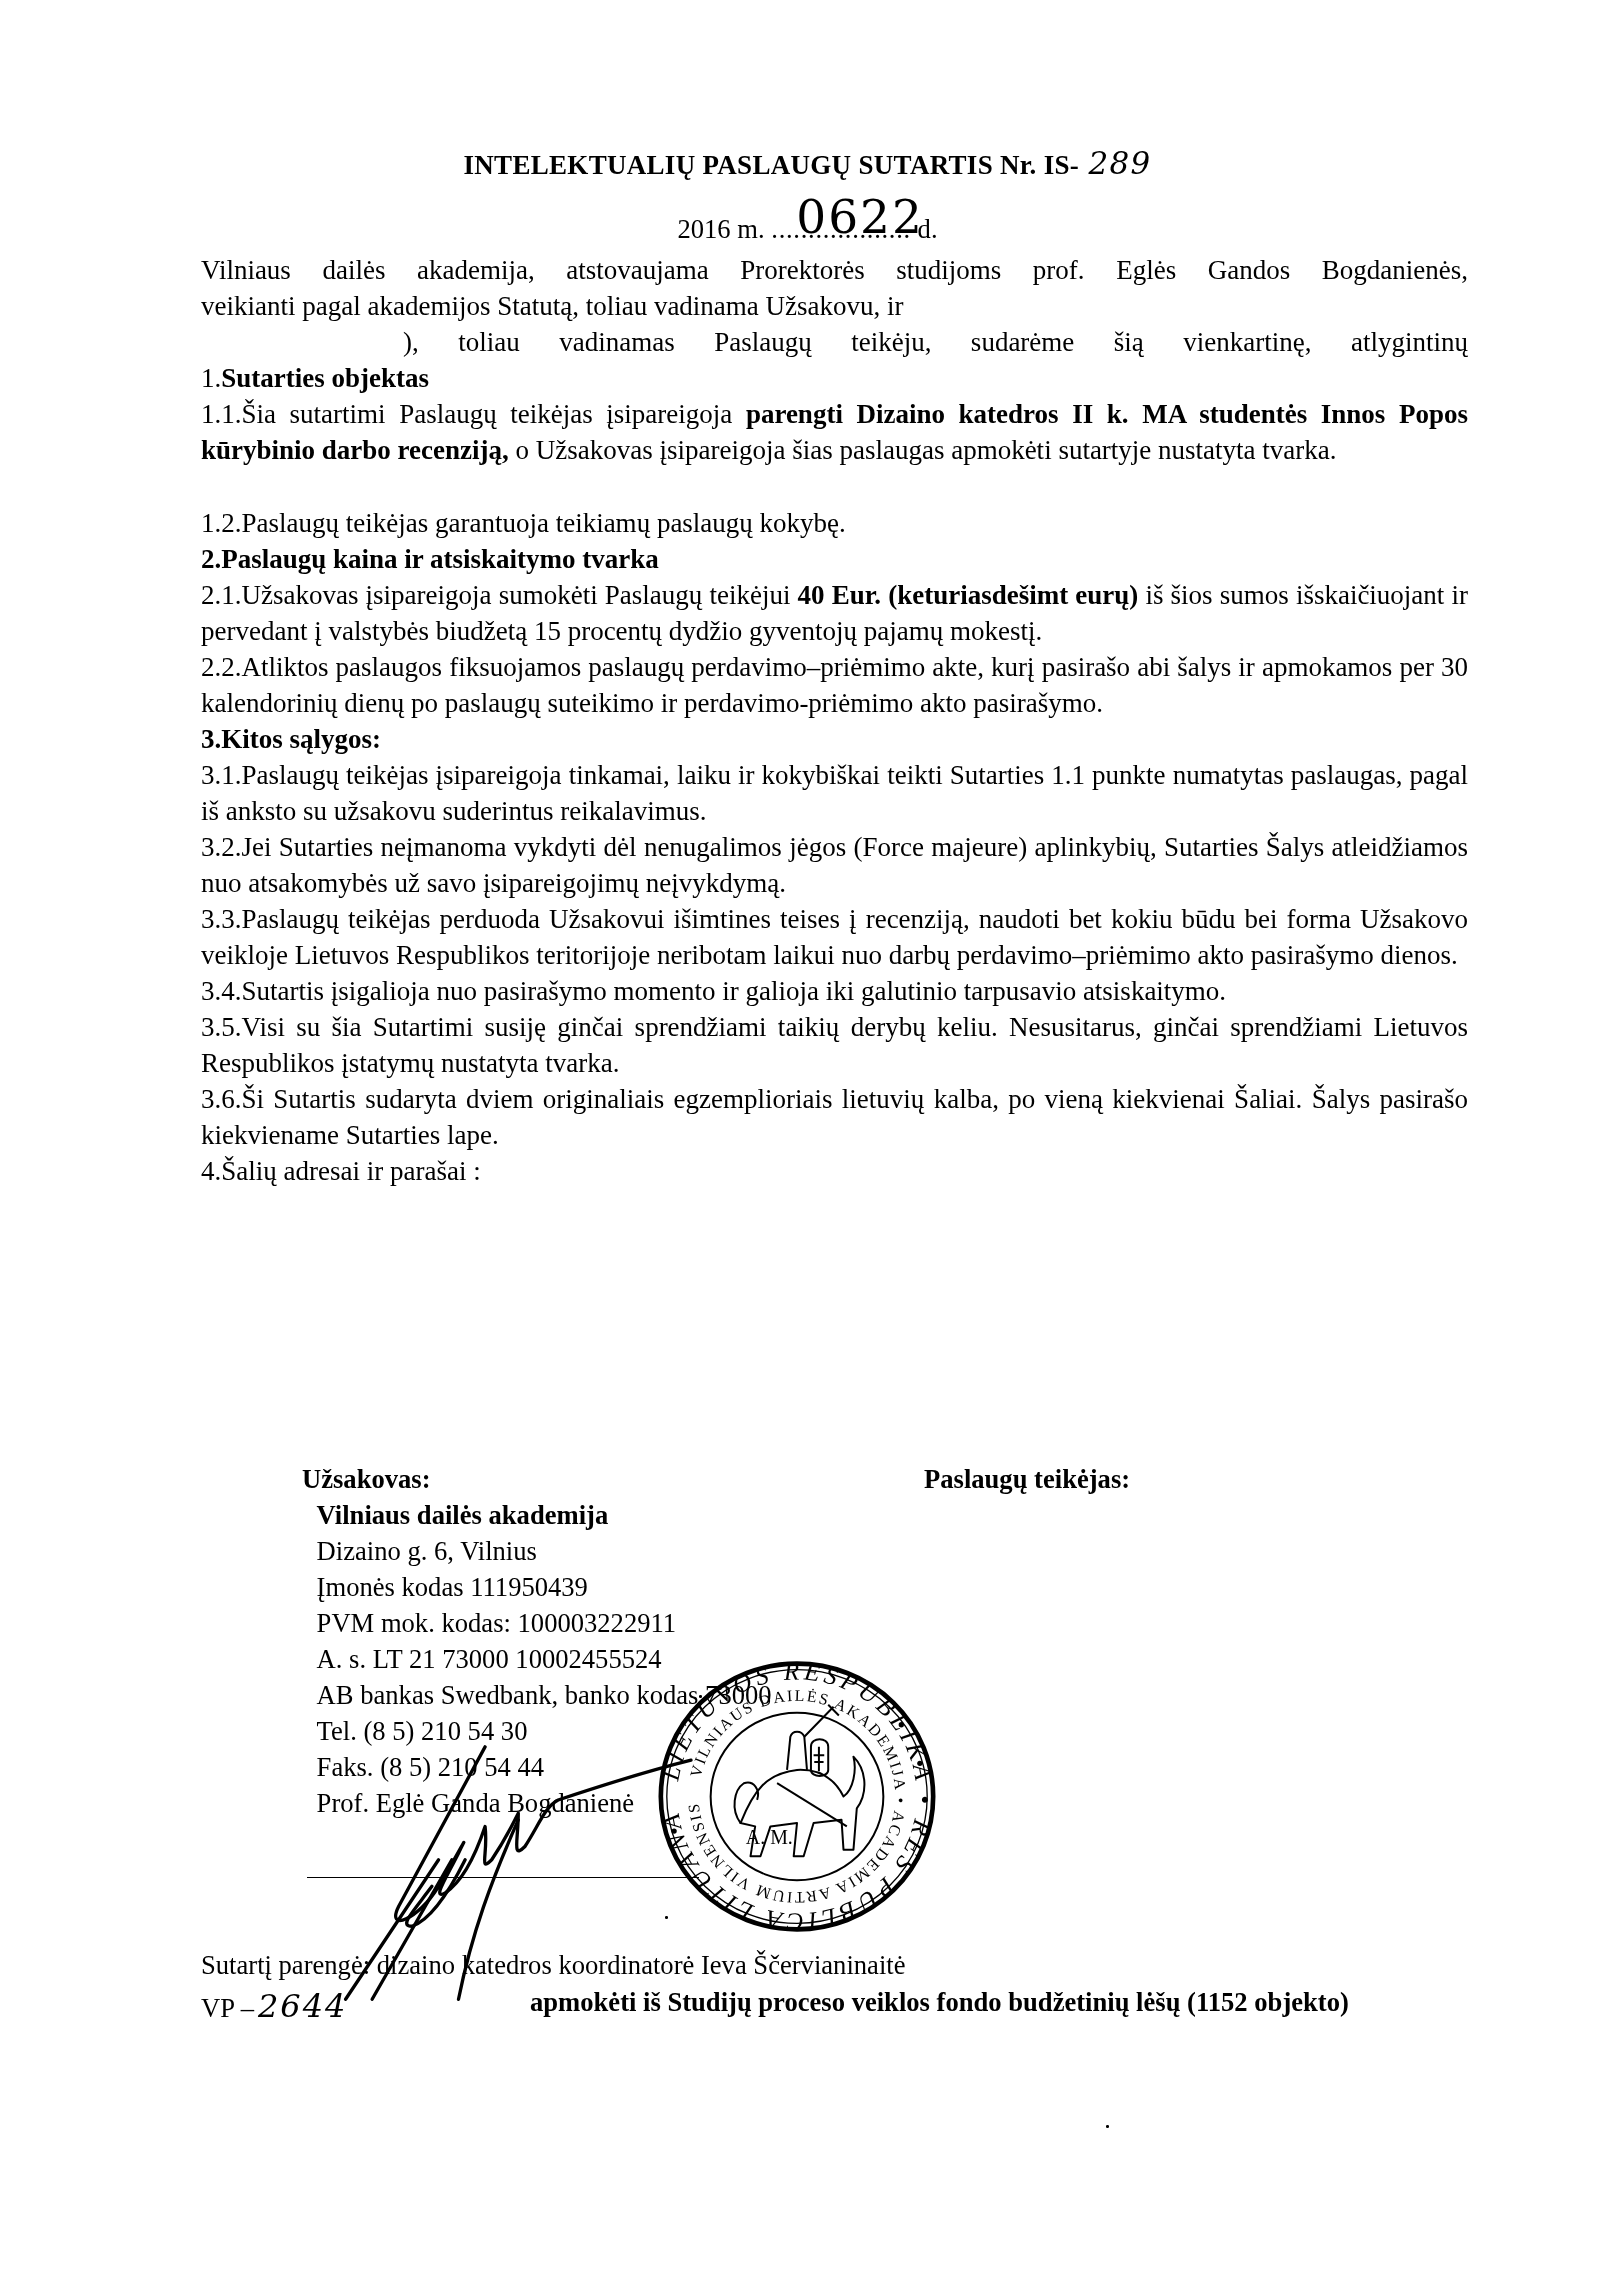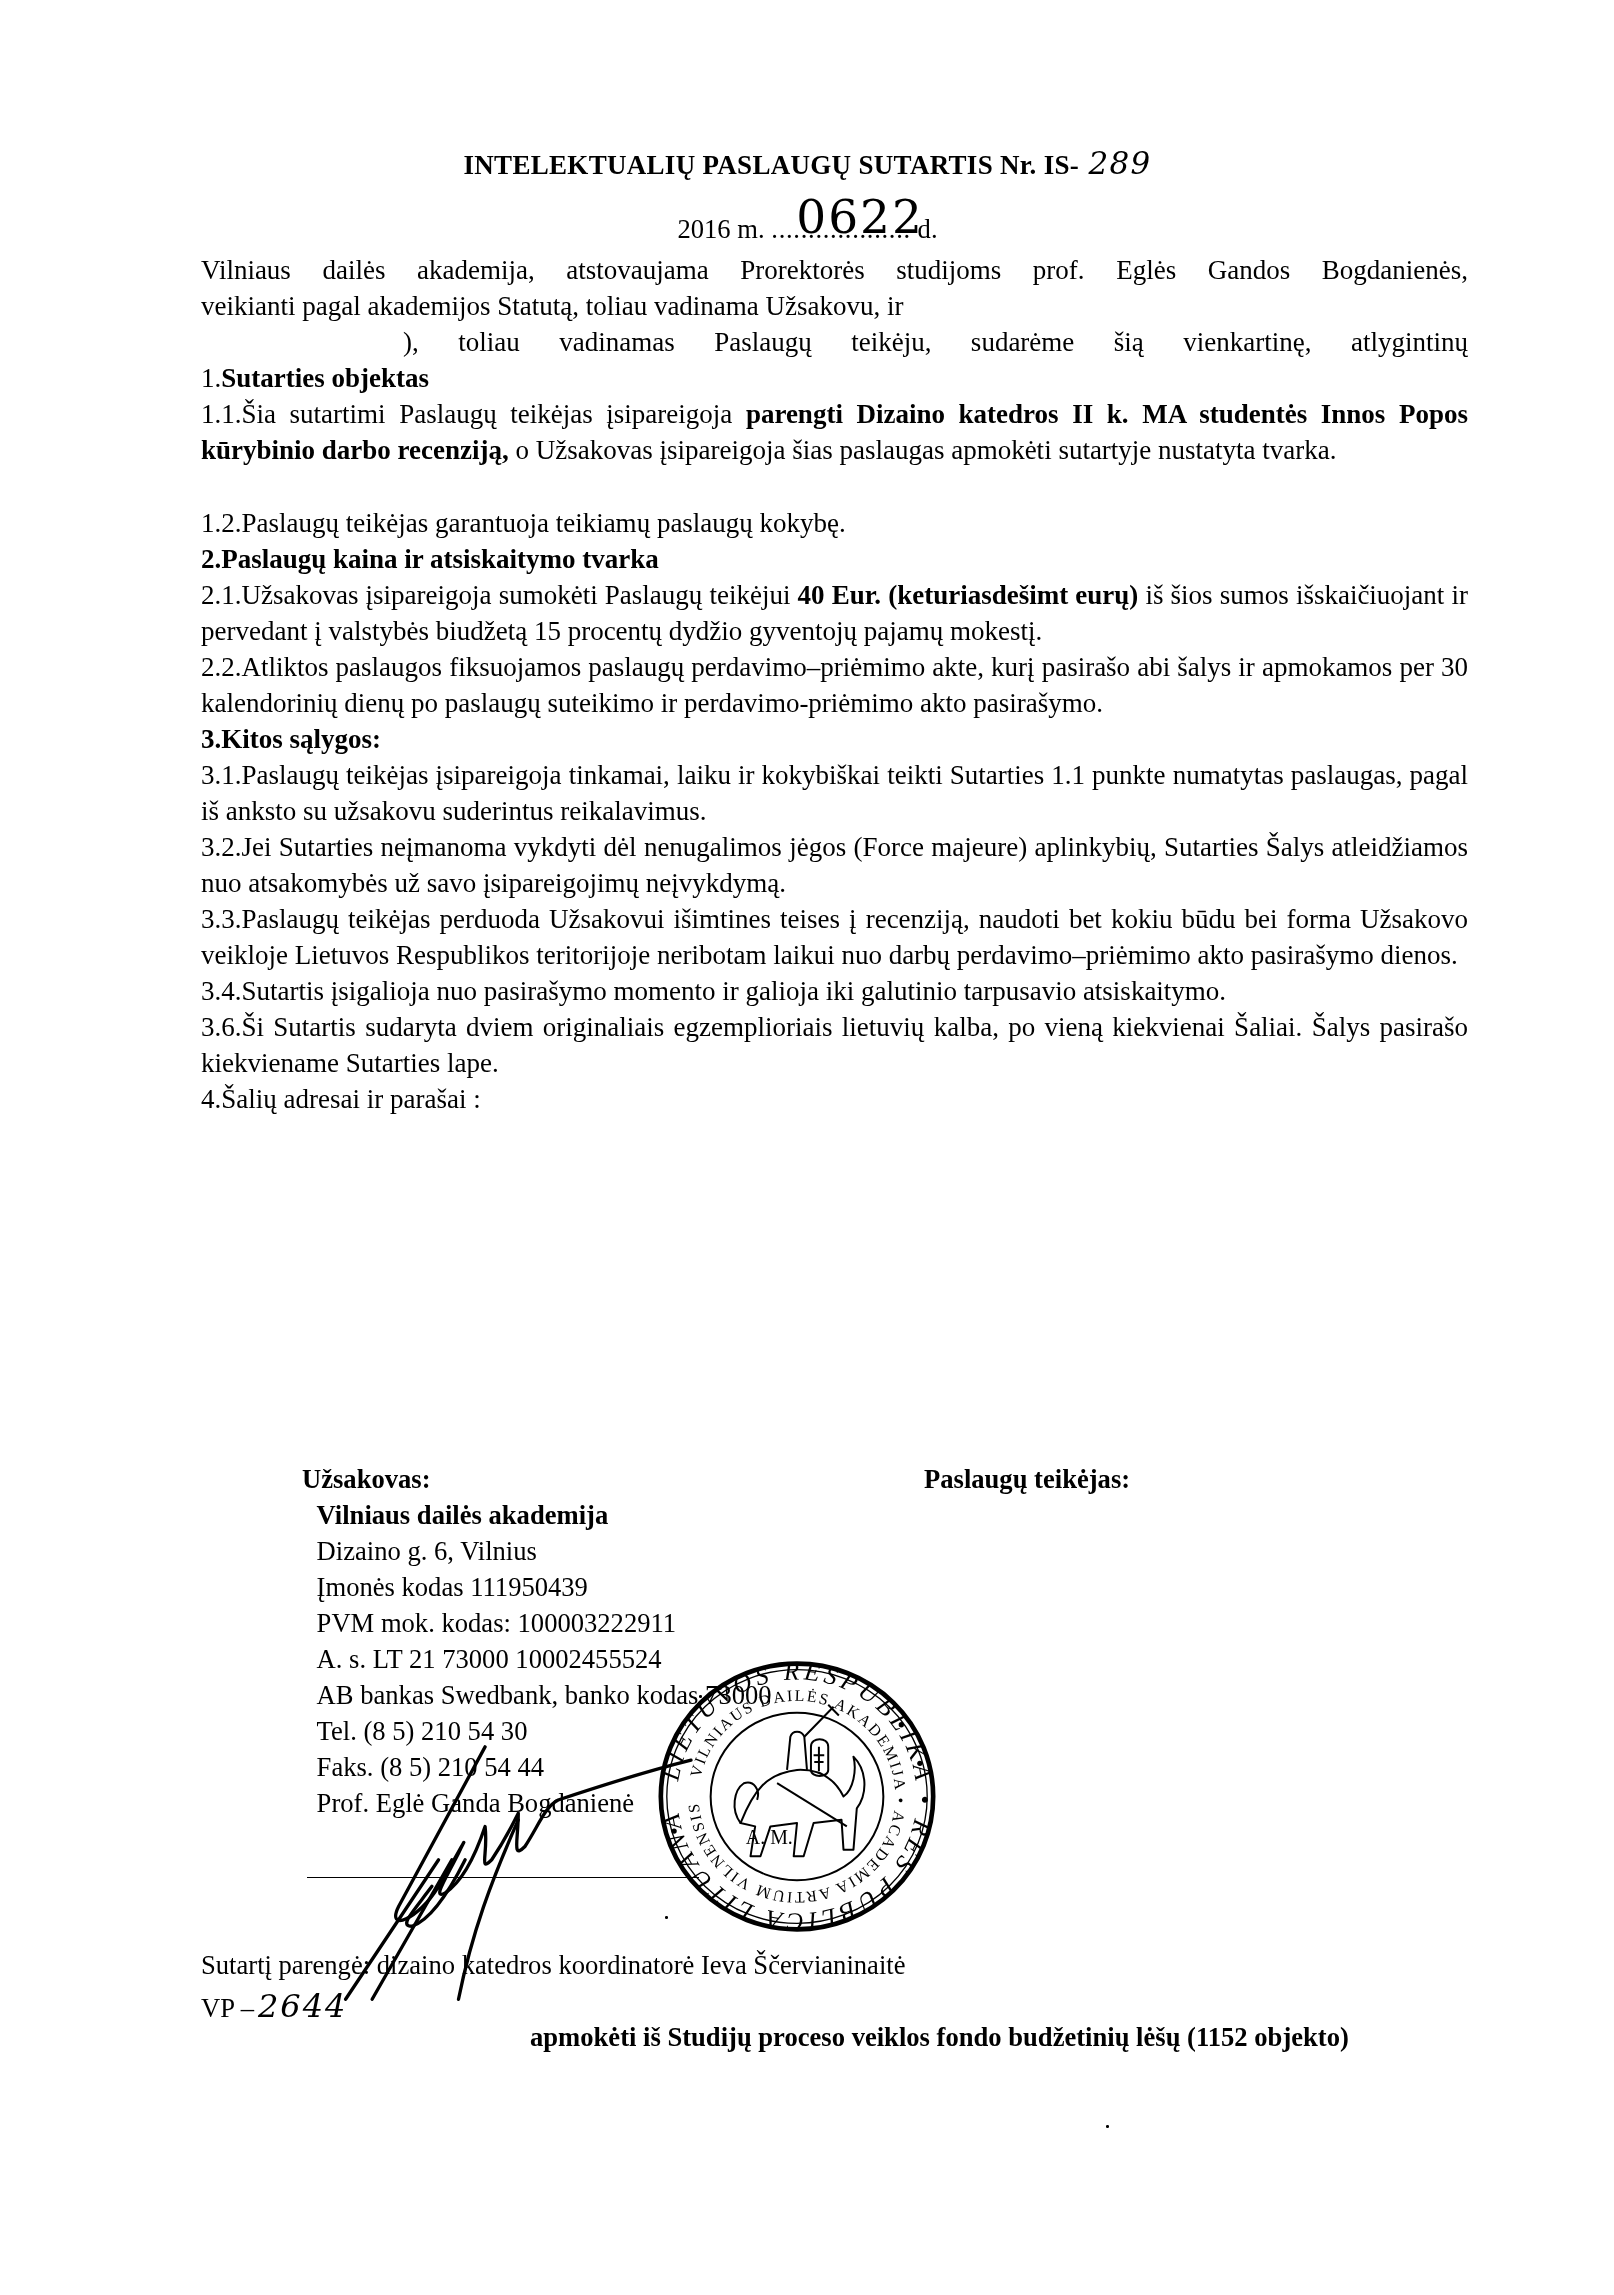--- a/index.html
+++ b/index.html
@@ -21,21 +21,21 @@
   .indent-blank { display: inline-block; width: 202px; }
   .parties { position: absolute; left: 292px; top: 1461px; width: 1169px; font-size: 26.6px; line-height: 36px; }
   .col-left { position: absolute; left: 10px; top: 0; width: 531px; }
   .col-right { position: absolute; left: 632px; top: 0; font-weight: bold; }
   .col-left .line { white-space: nowrap; }
   .col-left .indent { padding-left: 14.6px; }
   .sig-line { position: absolute; left: 307px; top: 1877px; width: 392px; height: 1.3px; background: #000; }
   .prepared { position: absolute; left: 201px; top: 1950px; font-size: 26.6px; white-space: nowrap; }
   .vp { position: absolute; left: 201px; top: 1987px; font-size: 26.6px; white-space: nowrap; }
   .vp .hand { font-family: "DejaVu Serif", serif; font-style: italic; font-size: 32px; margin-left: 4px; letter-spacing: 2px; text-align: center; }
-  .fund { position: absolute; left: 530px; top: 1987px; font-size: 26.6px; font-weight: bold; white-space: nowrap; margin-top: 35px; }
+  .fund { position: absolute; left: 530px; top: 1987px; font-size: 26.6px; font-weight: bold; white-space: nowrap; }
   .stamp { position: absolute; left: 654px; top: 1657px; width: 286px; height: 279px; }
   .signature { position: absolute; left: 319px; top: 1687px; width: 465px; height: 319px; }
   .speck { position: absolute; width: 2.7px; height: 2.7px; background: #000; border-radius: 50%; }
 </style>
 </head>
 <body>
 
 <div class="page">
 
   <div class="title">
@@ -60,20 +60,21 @@
 
     <p class="p b">2.Paslaugų kaina ir atsiskaitymo tvarka</p>
     <p class="p"><span>2.1.Užsakovas įsipareigoja sumokėti Paslaugų teikėjui </span><span class="b">40 Eur. (keturiasdešimt eurų)</span><span> iš šios sumos išskaičiuojant ir pervedant į valstybės biudžetą 15 procentų dydžio gyventojų pajamų mokestį.</span></p>
     <p class="p">2.2.Atliktos paslaugos fiksuojamos paslaugų perdavimo–priėmimo akte, kurį pasirašo abi šalys ir apmokamos per 30 kalendorinių dienų po paslaugų suteikimo ir perdavimo-priėmimo akto pasirašymo.</p>
 
     <p class="p b">3.Kitos sąlygos:</p>
     <p class="p">3.1.Paslaugų teikėjas įsipareigoja tinkamai, laiku ir kokybiškai teikti Sutarties 1.1 punkte numatytas paslaugas, pagal iš anksto su užsakovu suderintus reikalavimus.</p>
     <p class="p">3.2.Jei Sutarties neįmanoma vykdyti dėl nenugalimos jėgos (Force majeure) aplinkybių, Sutarties Šalys atleidžiamos nuo atsakomybės už savo įsipareigojimų neįvykdymą.</p>
     <p class="p">3.3.Paslaugų teikėjas perduoda Užsakovui išimtines teises į recenziją, naudoti bet kokiu būdu bei forma Užsakovo veikloje Lietuvos Respublikos teritorijoje neribotam laikui nuo darbų perdavimo–priėmimo akto pasirašymo dienos.</p>
     <p class="p">3.4.Sutartis įsigalioja nuo pasirašymo momento ir galioja iki galutinio tarpusavio atsiskaitymo.</p>
+    <p class="p">3.5.Visi su šia Sutartimi susiję ginčai sprendžiami taikių derybų keliu. Nesusitarus, ginčai sprendžiami Lietuvos Respublikos įstatymų nustatyta tvarka.</p>
     <p class="p">3.6.Ši Sutartis sudaryta dviem originaliais egzemplioriais lietuvių kalba, po vieną kiekvienai Šaliai. Šalys pasirašo kiekviename Sutarties lape.</p>
     <p class="p">4.Šalių adresai ir parašai :</p>
   </div>
 
   <div class="parties">
     <div class="col-left">
       <div class="line b">Užsakovas:</div>
       <div class="line b indent">Vilniaus dailės akademija</div>
       <div class="line indent">Dizaino g. 6, Vilnius</div>
       <div class="line indent">Įmonės kodas 111950439</div>

